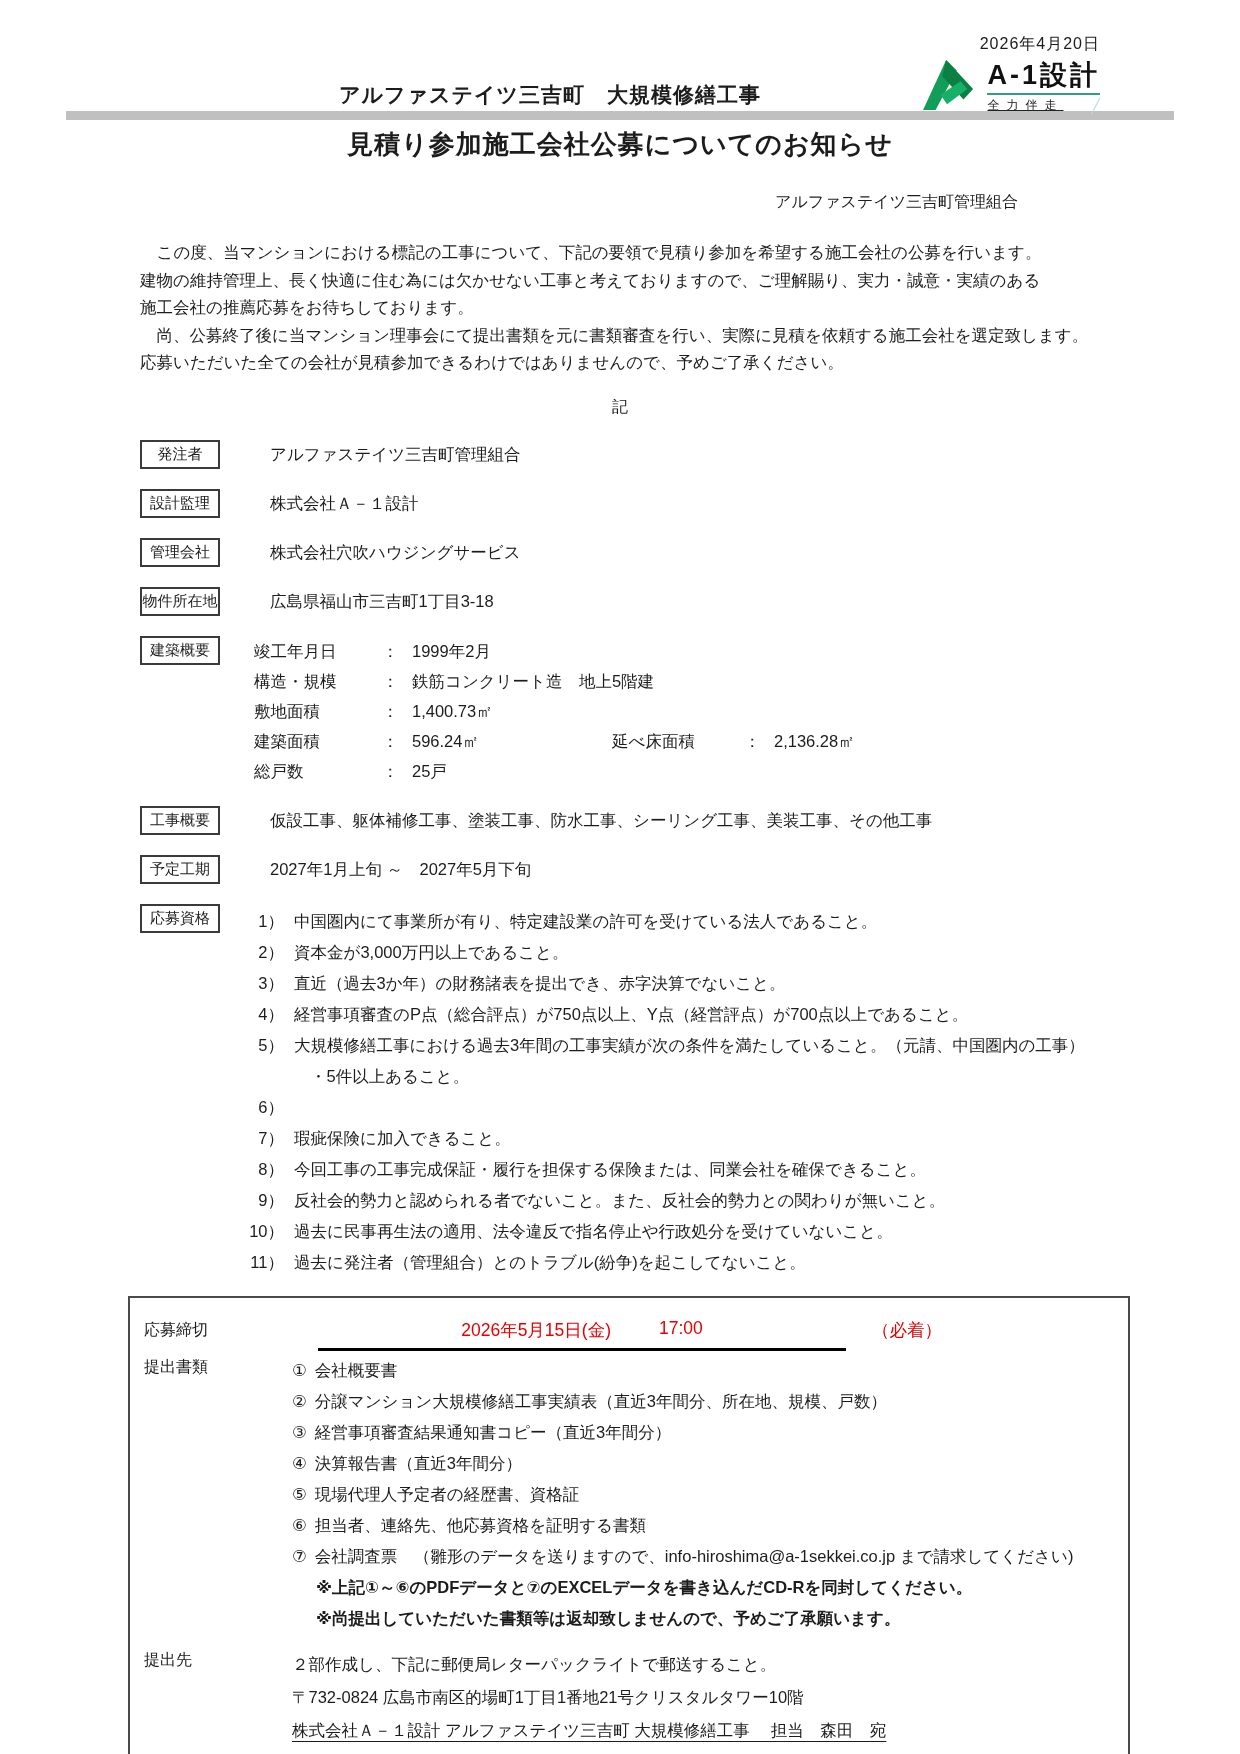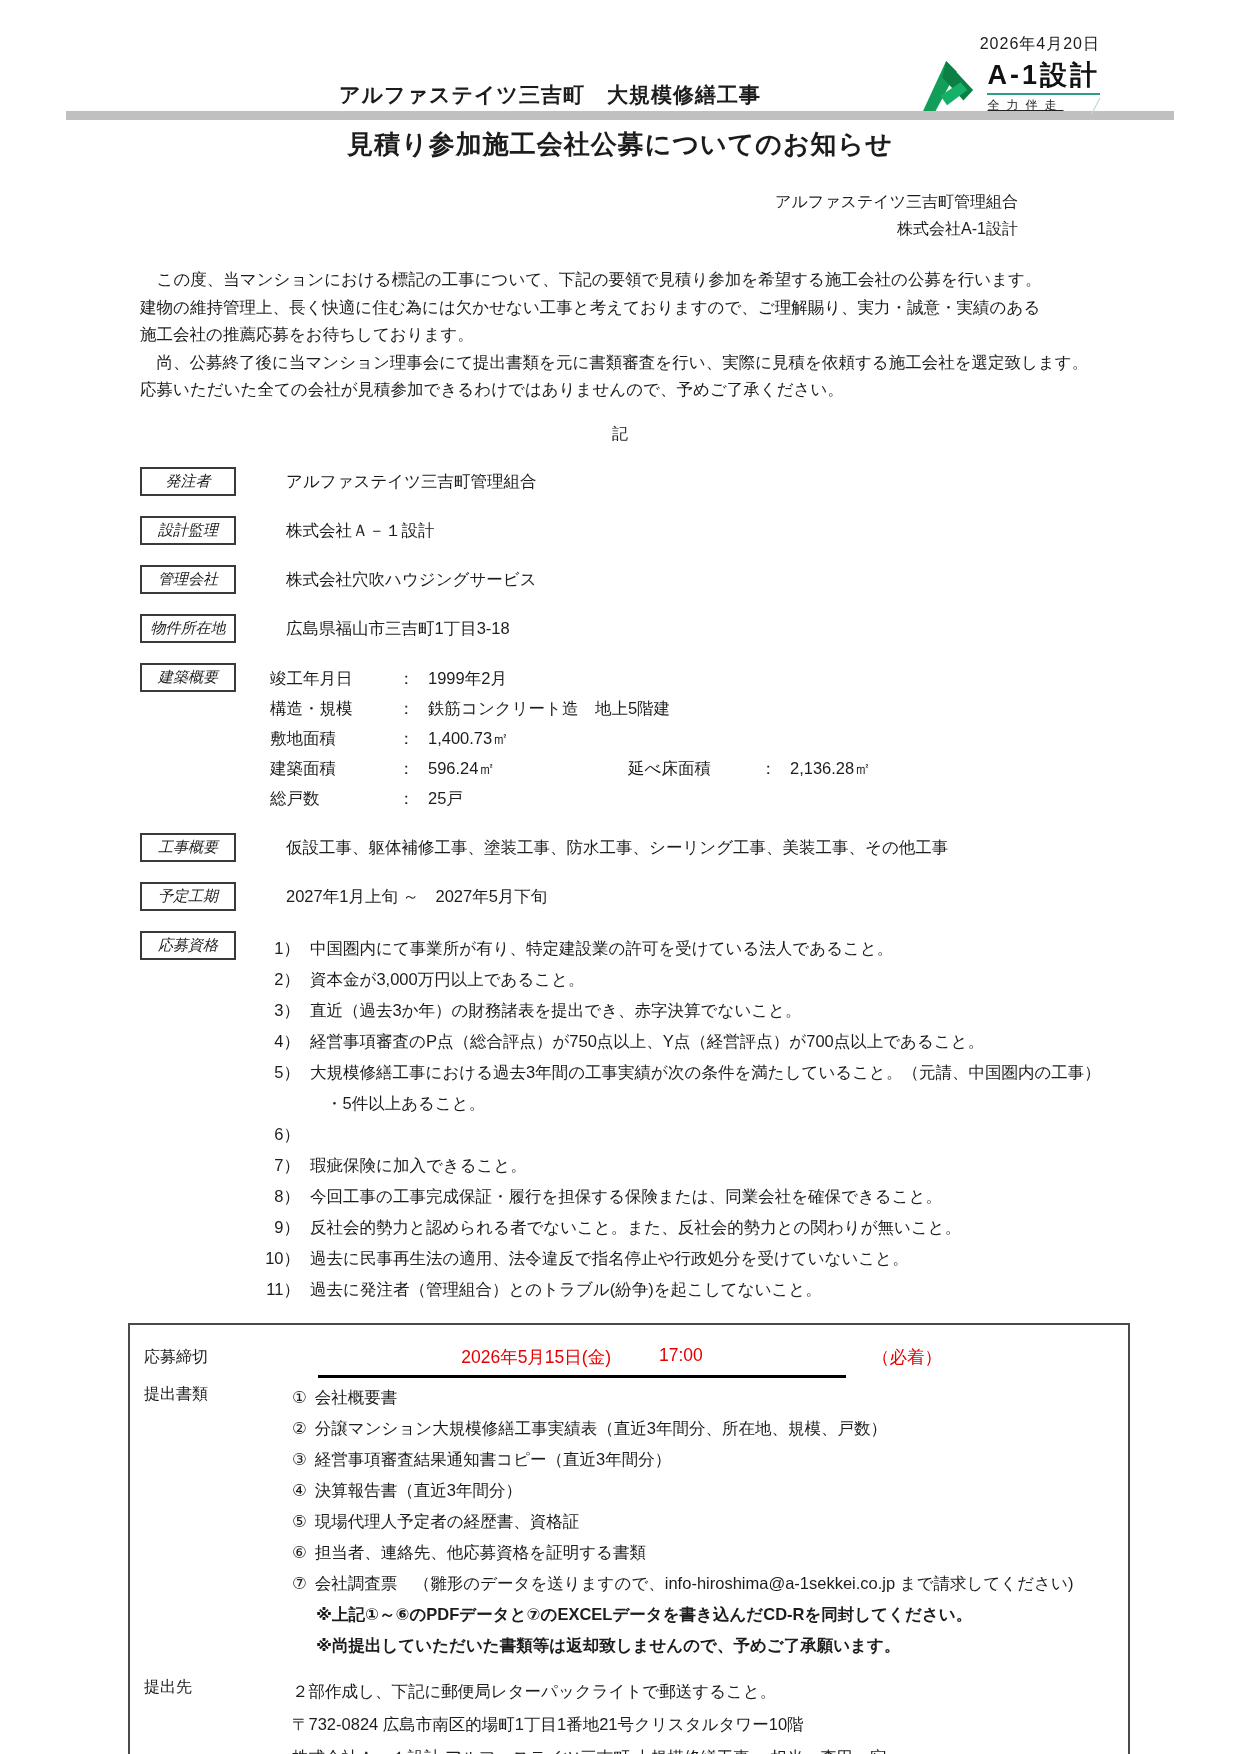--- a/index.html
+++ b/index.html
@@ -6,41 +6,41 @@
   .page{
     position:relative;
     width:1240px;height:1754px;
     background:#ffffff;
     color:#1c1c1c;
     font-family:"Liberation Sans","DejaVu Sans",sans-serif;
     overflow:hidden;
   }
   
   .date-line{ text-align:right; padding:34px 140px 0 0; font-size:16px; letter-spacing:1px;}
-  .logo{ position:absolute; top:60px; right:140px; display:flex; align-items:center; gap:8px;}
+  .logo{ position:absolute; top:60px; right:140px; display:flex; align-items:flex-start; gap:8px;}
   .logo-mark{ width:58px; height:52px; flex:none;}
   .logo-right{ display:flex; flex-direction:column;}
   .logo-brand{ font-size:27px; font-weight:bold; letter-spacing:3px; line-height:30px; color:#111;}
   .logo-tagline-row{ border-top:2px solid #2f9e85; margin-top:3px; padding-top:2px;
     display:flex; align-items:center; justify-content:space-between;}
   .logo-tagline{ font-size:12px; letter-spacing:7px; color:#222;text-decoration:underline;}
   .logo-slash{ color:#b9ddd2; font-size:14px; line-height:12px;}
   
   .title1{ margin-top:26px; text-align:center; padding-right:140px; font-size:21px; font-weight:bold; letter-spacing:1px;}
   .divider{ height:9px; background:#c0c0c0; margin:2px 66px 0 66px;}
   .title2{ margin-top:7px; text-align:center; font-size:26px; font-weight:bold; letter-spacing:1px;}
   .issuers{ margin-top:26px; text-align:right; padding-right:222px; font-size:16px; line-height:27px;}
   
   .intro{ margin:24px 0 0 140px; width:990px; font-size:16.5px; line-height:27.5px;}
   .record{ text-align:center; font-size:16px; margin:20px 0 22px 0;}
   
   .label-box{
     flex:none; box-sizing:border-box;
-    border:2px solid #3a3a3a; width:96px; padding:3px 0;
-    text-align:center; font-size:15px; white-space:nowrap; background:#fff;font-style:italic;
+    border:2px solid #3a3a3a; width:80px; padding:3px 0;
+    text-align:center; font-size:15px; white-space:nowrap; background:#fff;
   }
   .info-rows .info-row{ display:flex; align-items:flex-start; margin:0 0 20px 140px;}
   .info-row .row-value{ margin-left:50px; padding-top:4px; font-size:16.5px;}
   .section-row{ display:flex; align-items:flex-start; margin:0 0 20px 140px;}
   .section-row .section-value{ margin-left:50px; padding-top:4px; font-size:16.5px;}
   
   .bo-list{ margin-left:34px; font-size:16.5px;}
   .bo-row{ display:flex; line-height:30px;}
   .bo-name{ flex:none; width:128px;}
   .bo-colon{ flex:none; width:30px;}
@@ -94,21 +94,20 @@
       </span>
     </span>
   </div>
 
   <div class="title1">アルファステイツ三吉町　大規模修繕工事</div>
   <div class="divider"></div>
   <div class="title2">見積り参加施工会社公募についてのお知らせ</div>
 
   <div class="issuers">
     <div>アルファステイツ三吉町管理組合</div>
-    <div>株式会社A-1設計</div>
   </div>
 
   <div class="intro">
 
       <div class="intro-line">　この度、当マンションにおける標記の工事について、下記の要領で見積り参加を希望する施工会社の公募を行います。</div>
 
       <div class="intro-line">建物の維持管理上、長く快適に住む為には欠かせない工事と考えておりますので、ご理解賜り、実力・誠意・実績のある</div>
 
       <div class="intro-line">施工会社の推薦応募をお待ちしております。</div>
 

